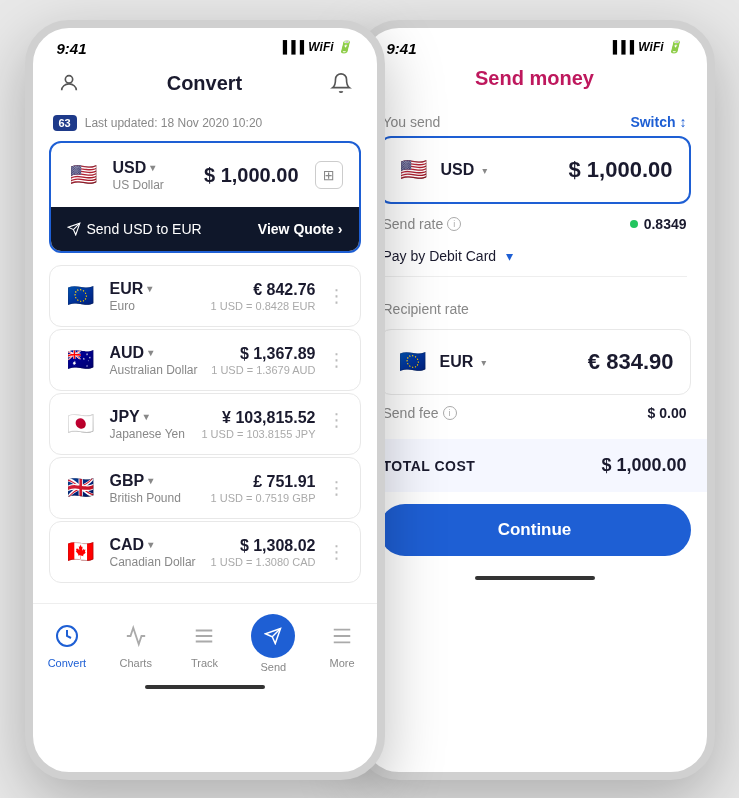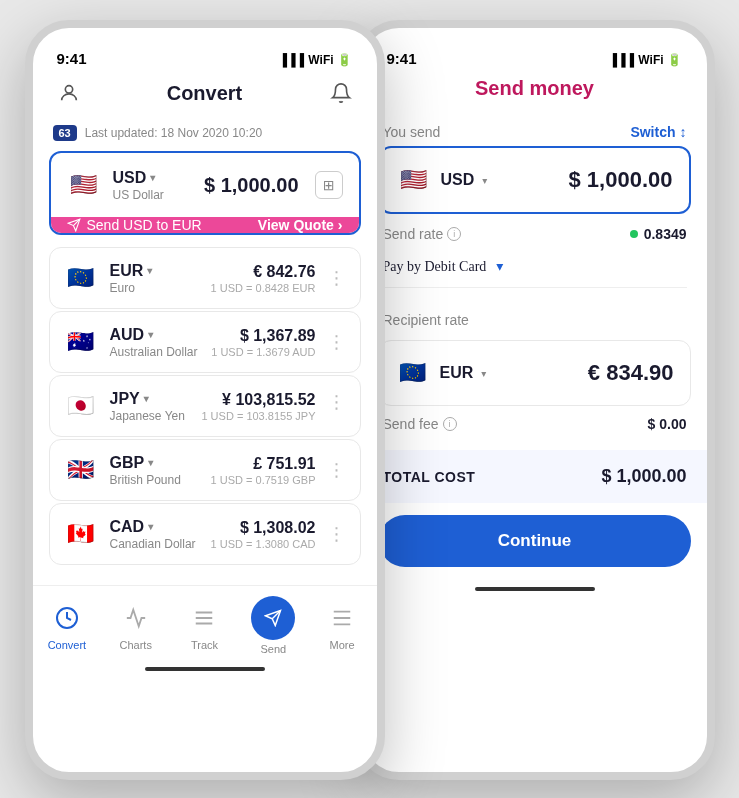--- a/index.html
+++ b/index.html
@@ -33,24 +33,25 @@
     }
     .phone:last-child {
       margin-left: -30px;
       z-index: 1;
     }
 
     
     .status-bar {
       display: flex;
       justify-content: space-between;
-      align-items: flex-end;
-      padding: 22px 24px 6px;
+      align-items: flex-start;
+      padding: 12px 24px 6px;
       font-size: 13px;
       font-weight: 600;
+      font-style: italic;
     }
     .status-time { font-size: 15px; font-weight: 700; }
     .status-icons { display: flex; gap: 4px; align-items: center; font-size: 12px; }
 
     
     .header {
       display: flex;
       justify-content: space-between;
       align-items: center;
       padding: 4px 20px 12px;
@@ -142,22 +143,22 @@
       border: 1.5px solid #ccc;
       border-radius: 6px;
       display: flex;
       align-items: center;
       justify-content: center;
       font-size: 14px;
       color: #888;
       margin-left: 8px;
     }
     .primary-card-footer {
-      background: #ec4899;
-      padding: 0 16px;
+      background: #0f172a;
+      padding: 14px 16px;
       display: flex;
       justify-content: space-between;
       align-items: center;
       color: #fff;
       font-size: 14px;
       font-weight: 500;
     }
     .send-btn-text { display: flex; align-items: center; gap: 6px; }
     .view-quote { display: flex; align-items: center; gap: 4px; font-weight: 600; }
 
@@ -336,21 +337,20 @@
       border-radius: 50%;
     }
     .pay-method-row {
       padding: 4px 20px 12px;
       display: flex;
       align-items: center;
       gap: 6px;
       font-size: 14px;
       color: #1a1a2e;
       font-weight: 500;
-      font-family: Liberation Serif, serif;
     }
     .send-fee-row {
       display: flex;
       justify-content: space-between;
       align-items: center;
       padding: 10px 20px;
       font-size: 14px;
       color: #888;
     }
     .send-fee-value {

